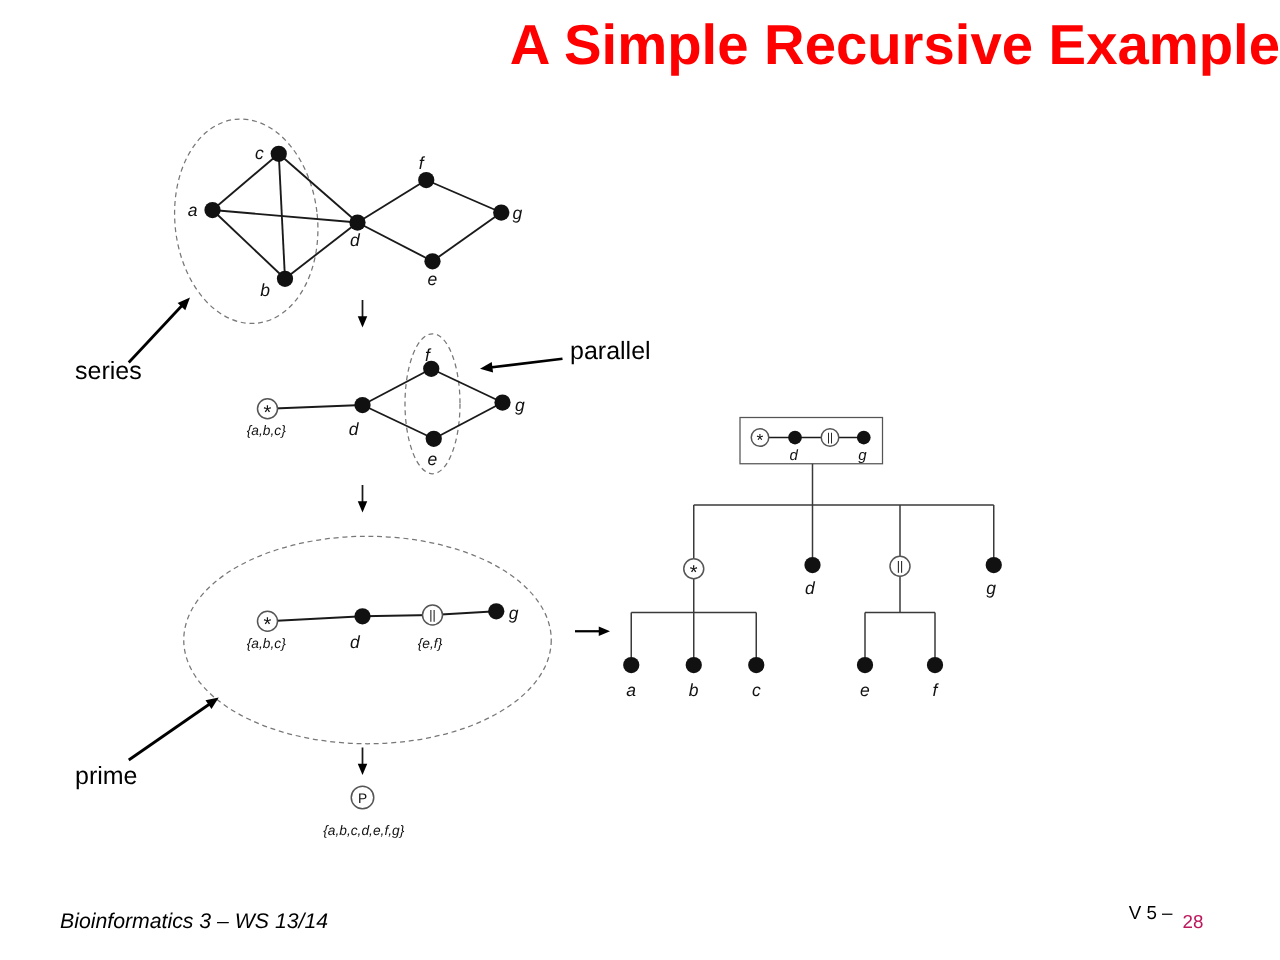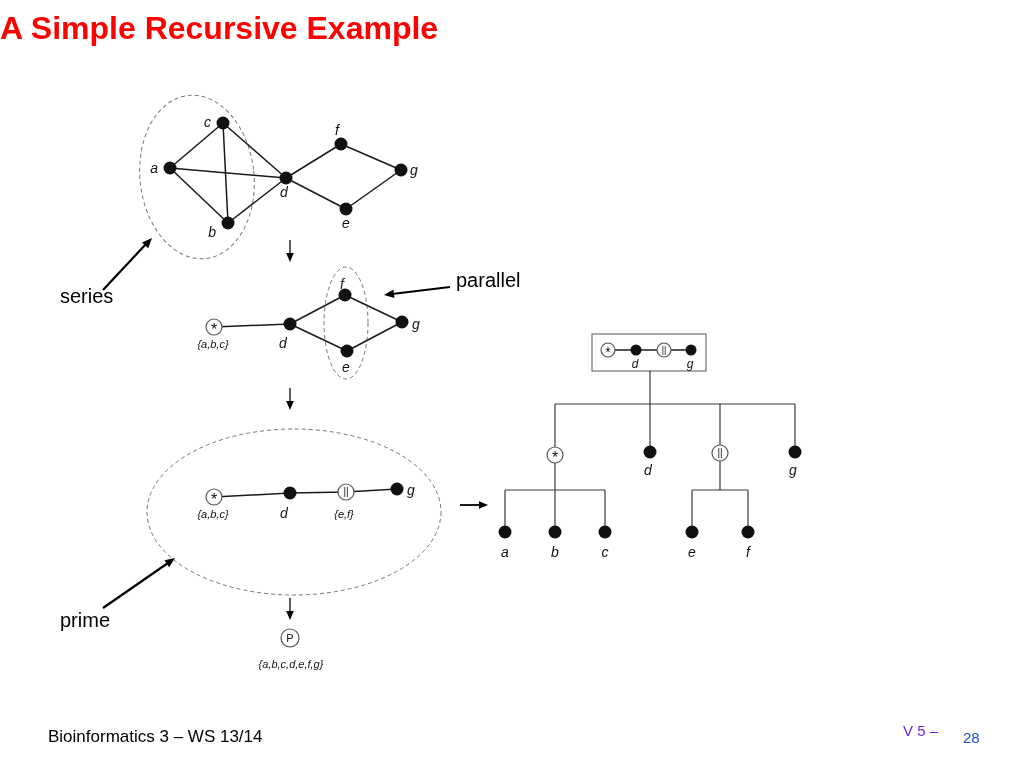--- a/index.html
+++ b/index.html
@@ -7,23 +7,23 @@
   .slide {
     position: relative;
     width: 1024px; height: 768px;
     background: #ffffff;
     overflow: hidden;
     margin: 0 auto;
   }
   .title {
     position: absolute;
     top: 10px; left: 0; width: 100%;
-    text-align: left;
+    text-align: right;
     font-family: "Liberation Sans", sans-serif;
-    font-size: 32px;
+    font-size: 45px;
     font-weight: bold;
     color: #ff0000;
     letter-spacing: 0px;
   }
   .diagram-svg { position: absolute; left: 0; top: 85px; }
 
   
   .edge   { stroke: #1a1a1a; stroke-width: 1.5; }
   .tline  { stroke: #3a3a3a; stroke-width: 1.2; fill: none; }
   .nfill  { fill: #111; }
@@ -37,33 +37,33 @@
   .op10   { font: 10px "Liberation Sans", sans-serif; fill: #111; }
   .op9    { font: 9px  "Liberation Sans", sans-serif; fill: #111; }
   .opP    { font: 11px "Liberation Sans", sans-serif; fill: #111; }
   .ann    { font: 20px "Liberation Sans", sans-serif; fill: #000; }
   .bigarrow { stroke: #000; stroke-width: 2.2; }
   .smarrow  { stroke: #1a1a1a; stroke-width: 1.4; }
   .ahead  { fill: #000; stroke: none; }
 
   .footer-course {
     position: absolute; left: 48px; top: 727px;
-    font-size: 17px; color: #000;
+    font-size: 17px; color: #000; font-style: italic;
   }
   .footer-citation {
     position: absolute; left: 513px; top: 703px;
     font-size: 17px; color: #000; line-height: 22px; width: 380px;
   }
   .footer-version {
     position: absolute; left: 903px; top: 722px;
-    font-size: 15px; color: #6d28d9;
+    font-size: 15px; color: #000000;
   }
   .footer-page {
     position: absolute; left: 946px; top: 729px;
-    font-size: 15px; color: #1d4ed8; margin-left: 17px;
+    font-size: 15px; color: #be185d;
   }
 </style>
 </head>
 <body>
 
 <div class="slide">
 
   <h1 class="title">A Simple Recursive Example</h1>
 
   <svg class="diagram-svg" width="1024" height="615" viewBox="0 0 1024 615">

